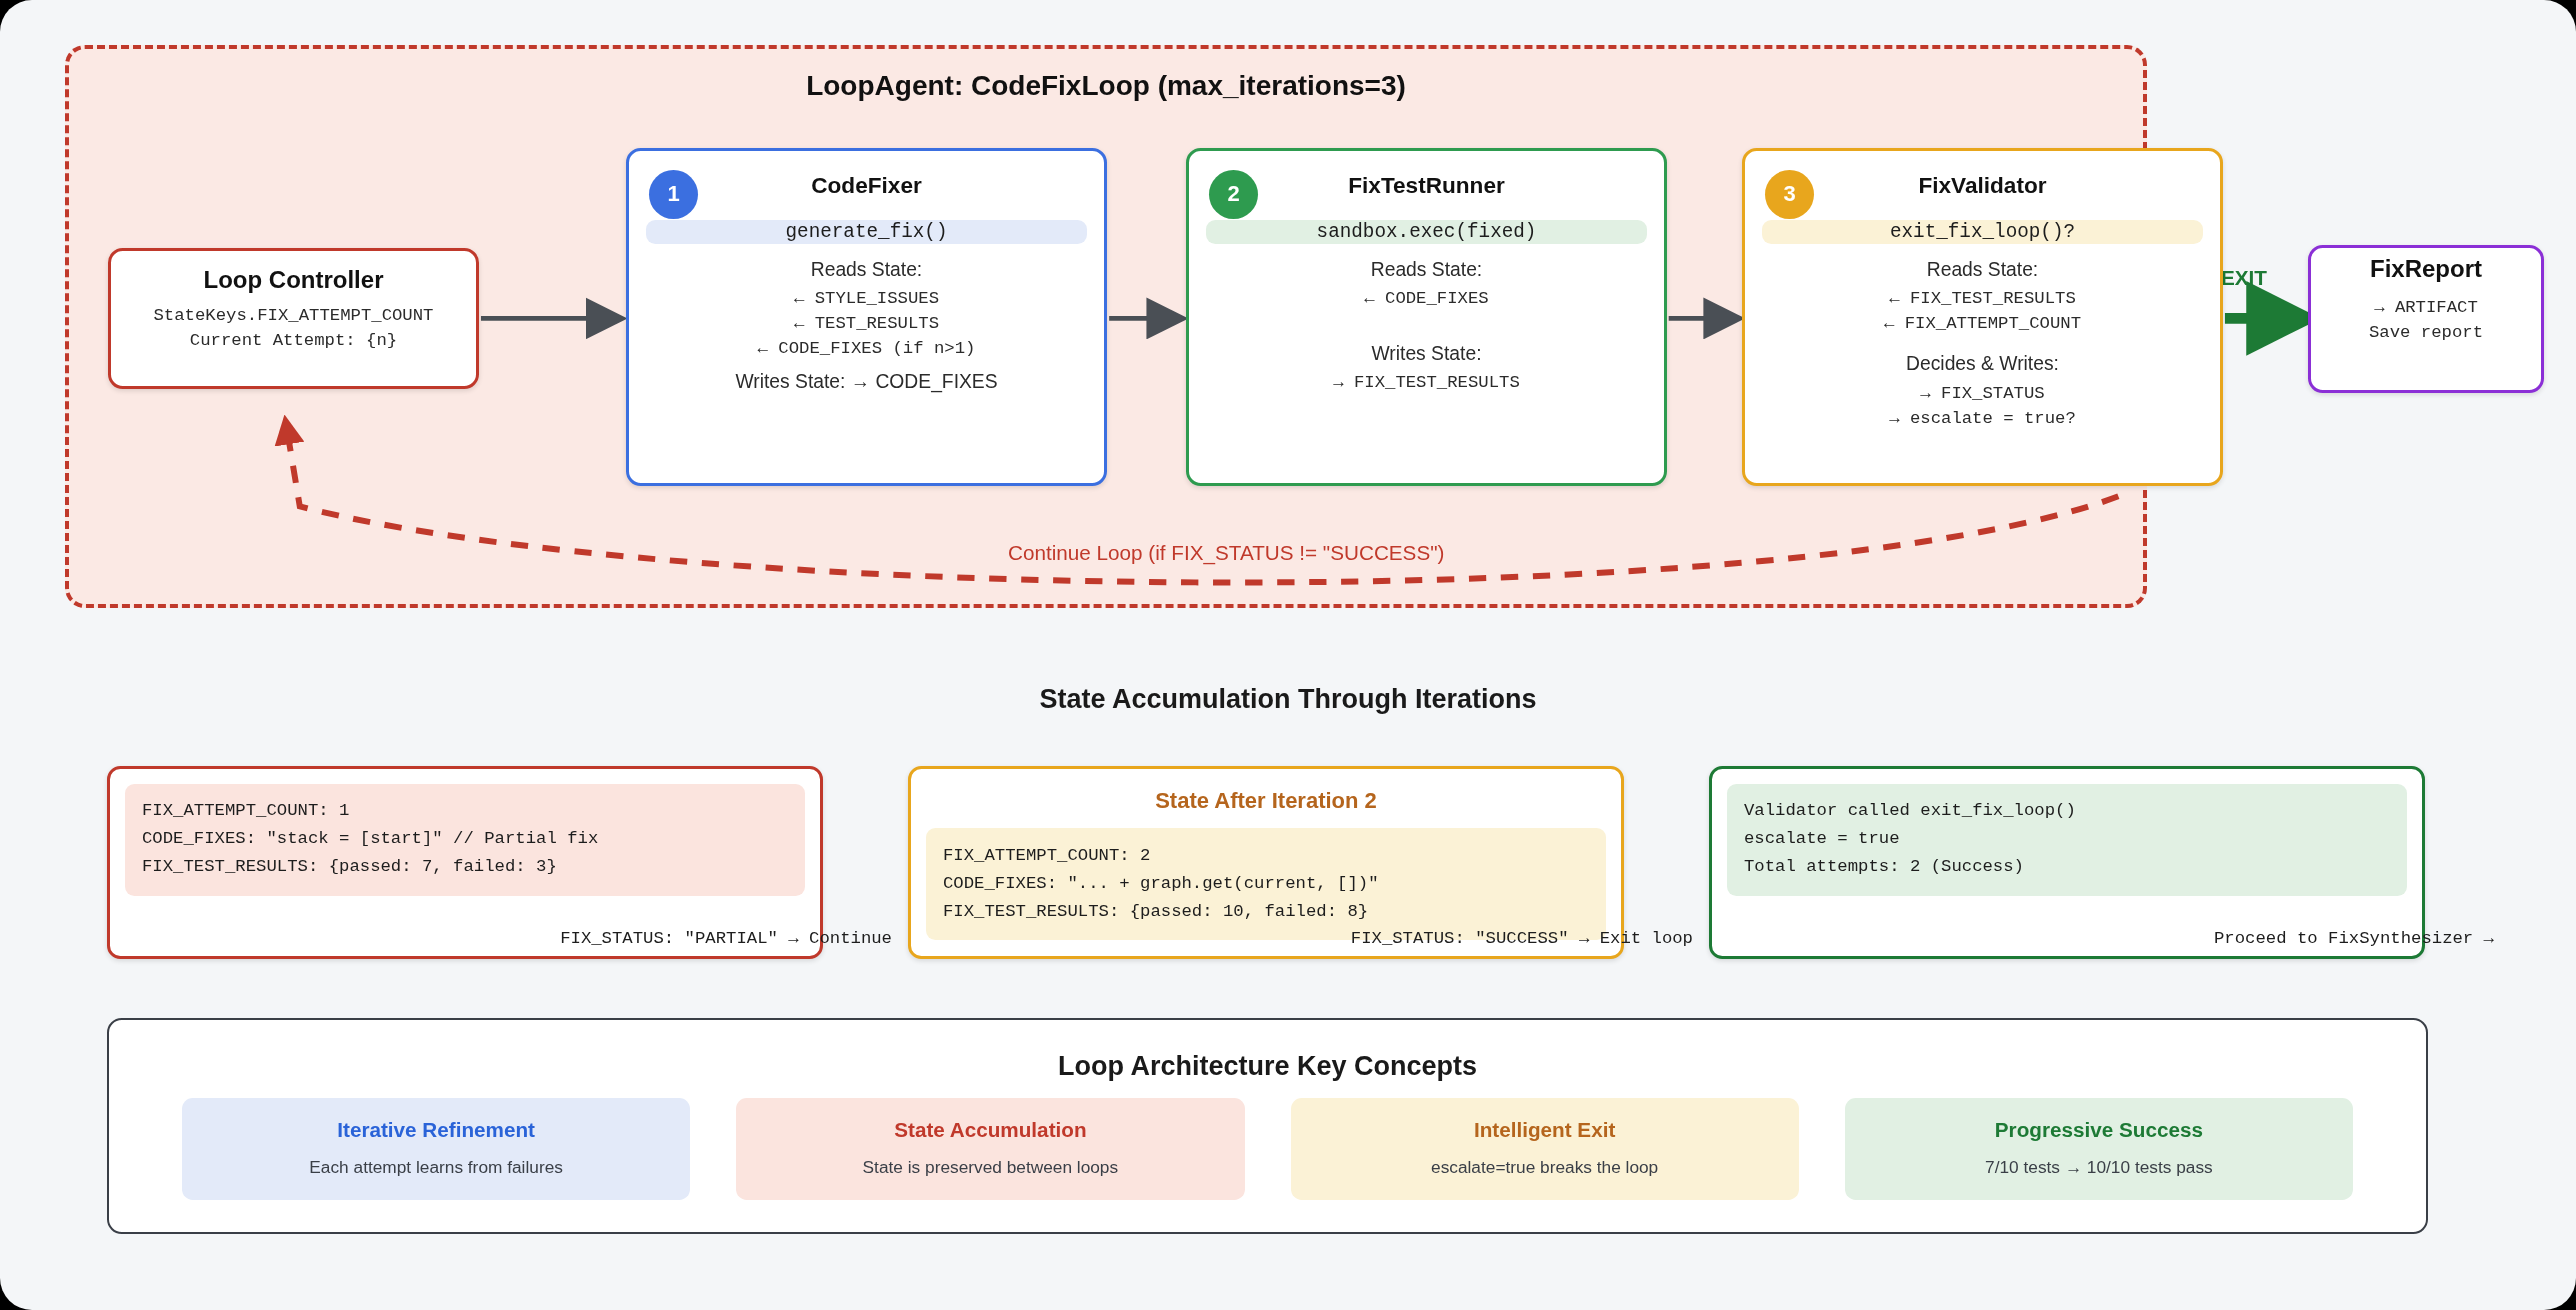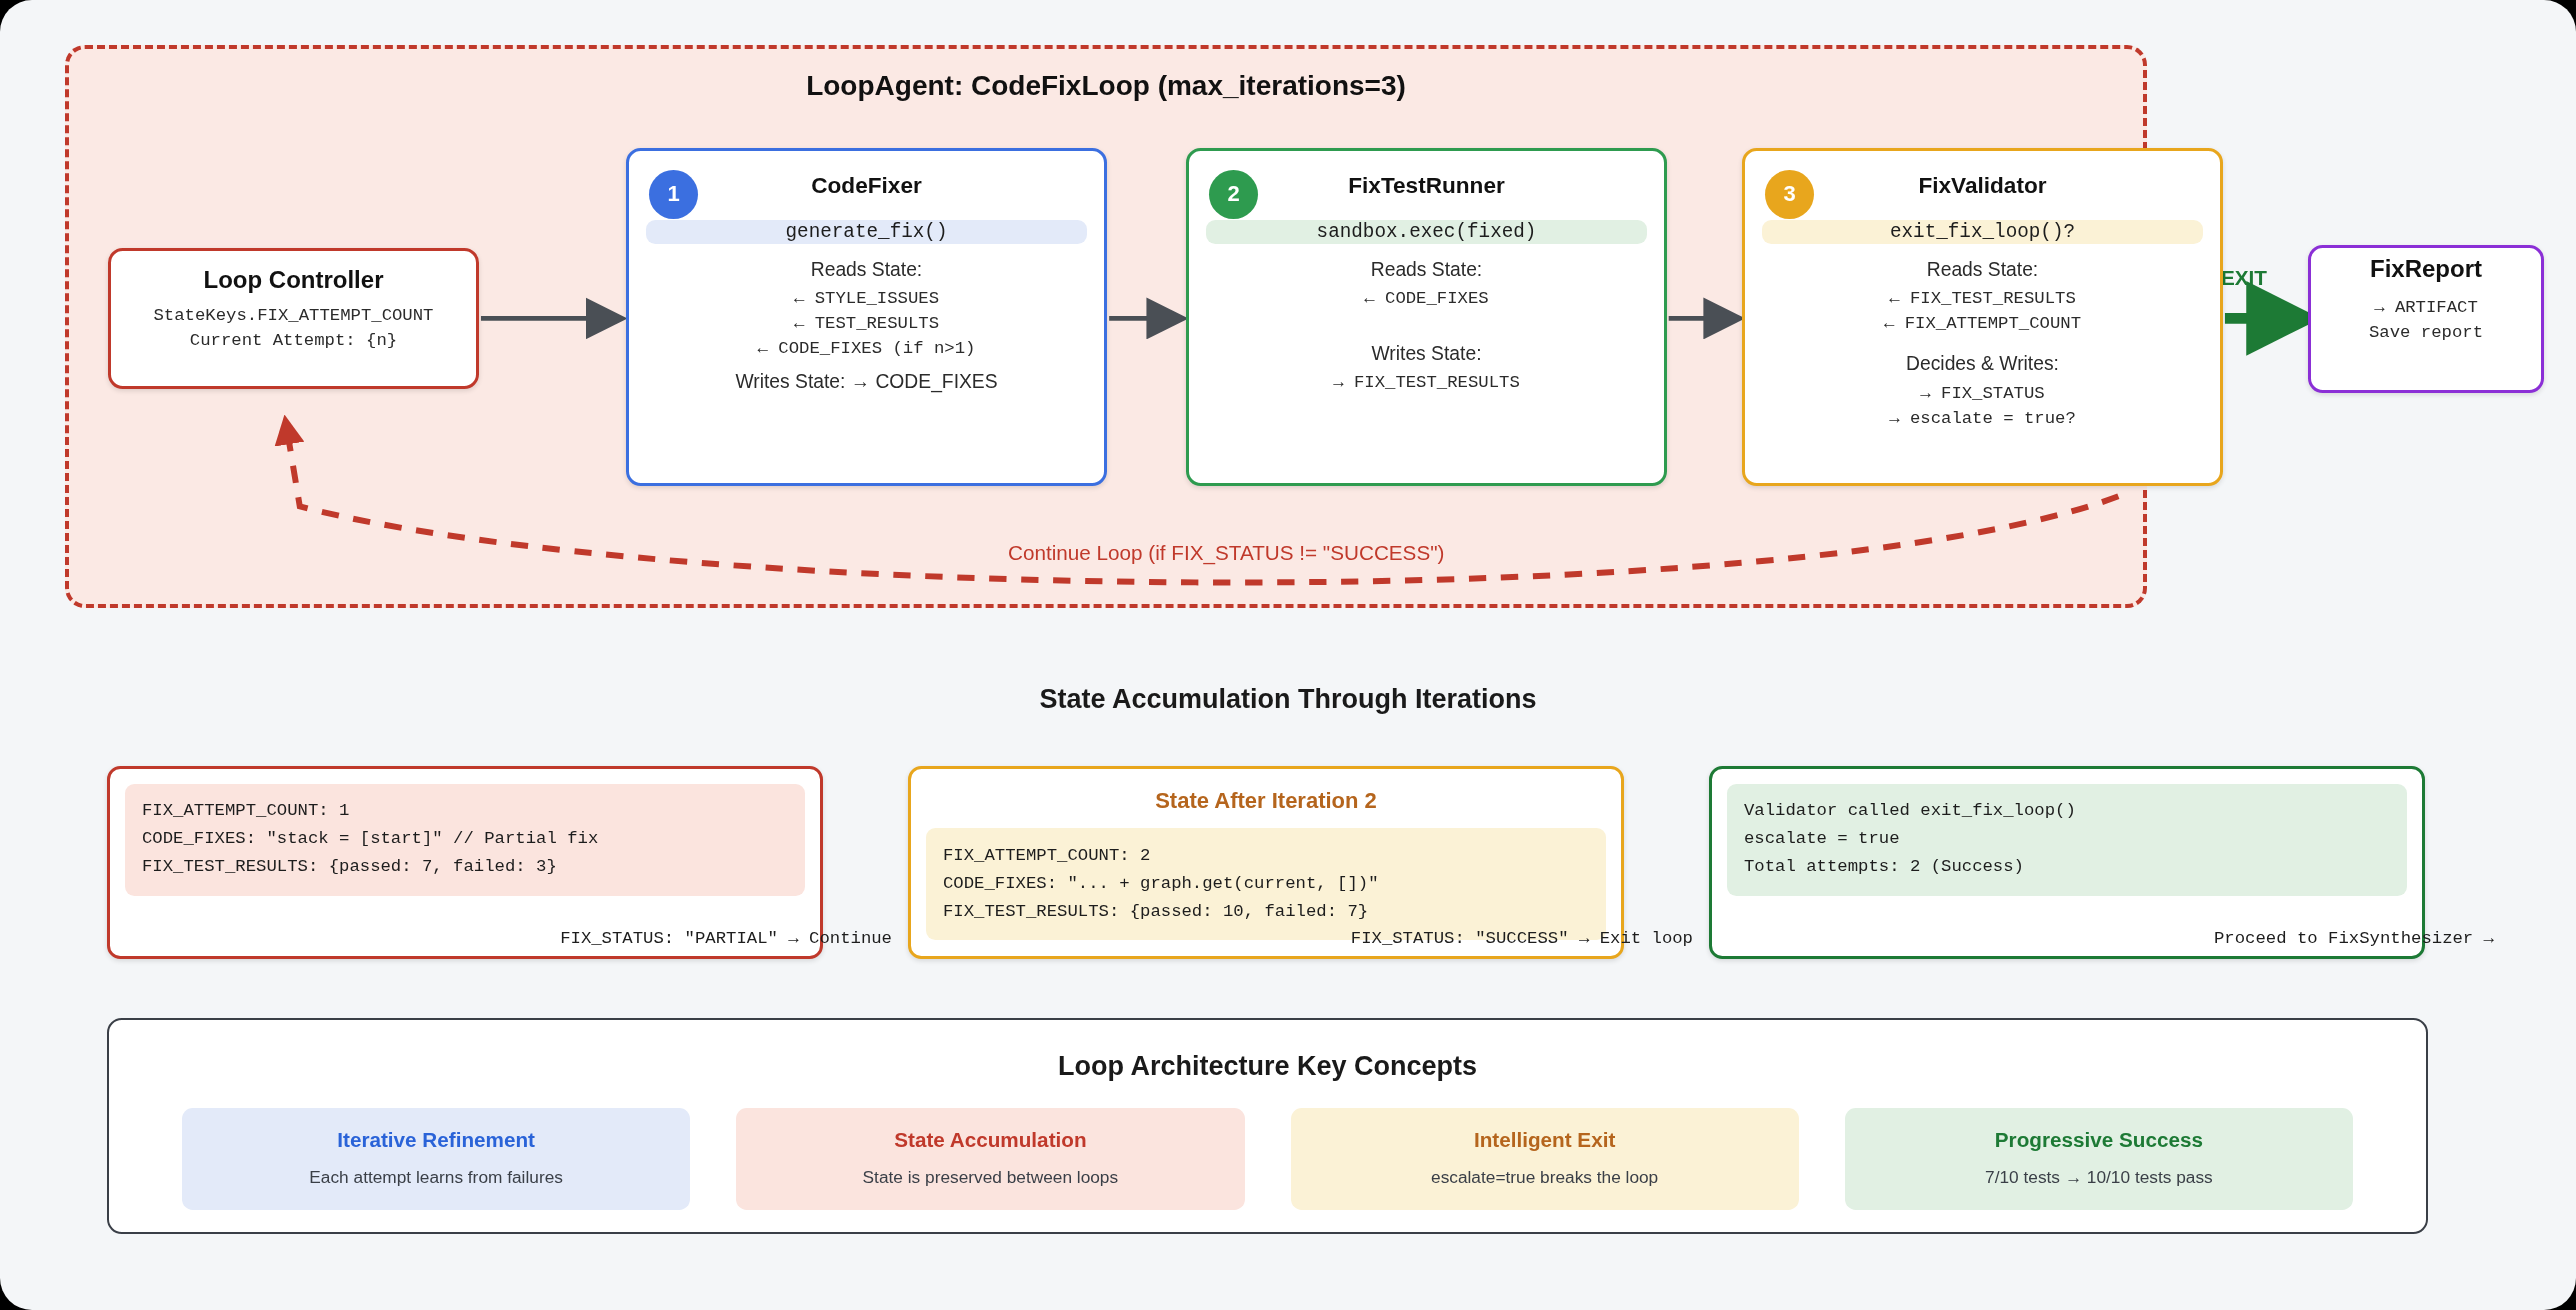--- a/index.html
+++ b/index.html
@@ -227,21 +227,21 @@
     height: 216px;
     background: #fff;
     border: 2.7px solid #3a3f47;
     border-radius: 14.7px;
     box-sizing: border-box;
   }
   .concepts-row {
     position: absolute;
     left: 73px;
     right: 73px;
-    top: 88px;
+    top: 78px;
     display: flex;
     gap: 46px;
   }
   .concept {
     flex: 1;
     border-radius: 10.7px;
     padding: 20px 6.7px 22.6px 6.7px;
     text-align: center;
   }
   .concept-title {
@@ -364,21 +364,21 @@
       <div>FIX_TEST_RESULTS: {passed: 7, failed: 3}</div>
     </div>
     <div class="state-footer">FIX_STATUS: "PARTIAL" → Continue</div>
   </div>
 
   <div class="state-card" id="state-card-2">
     <div class="state-card-title">State After Iteration 2</div>
     <div class="state-body">
       <div>FIX_ATTEMPT_COUNT: 2</div>
       <div>CODE_FIXES: "... + graph.get(current, [])"</div>
-      <div>FIX_TEST_RESULTS: {passed: 10, failed: 7}</div>
+      <div>FIX_TEST_RESULTS: {passed: 10, failed: 8}</div>
     </div>
     <div class="state-footer">FIX_STATUS: "SUCCESS" → Exit loop</div>
   </div>
 
   <div class="state-card" id="state-card-3">
     <div class="state-body">
       <div>Validator called exit_fix_loop()</div>
       <div>escalate = true</div>
       <div>Total attempts: 2 (Success)</div>
     </div>

